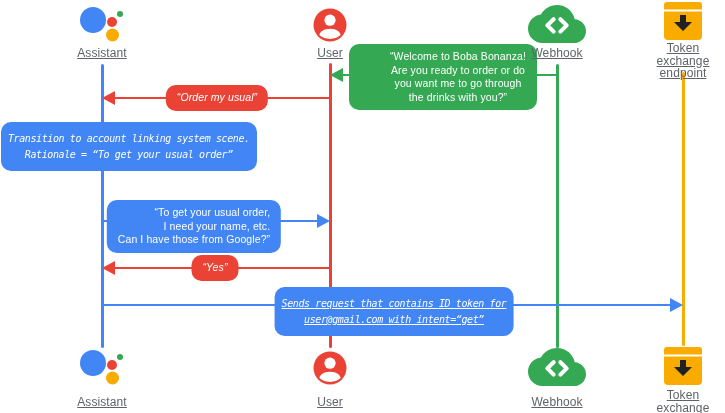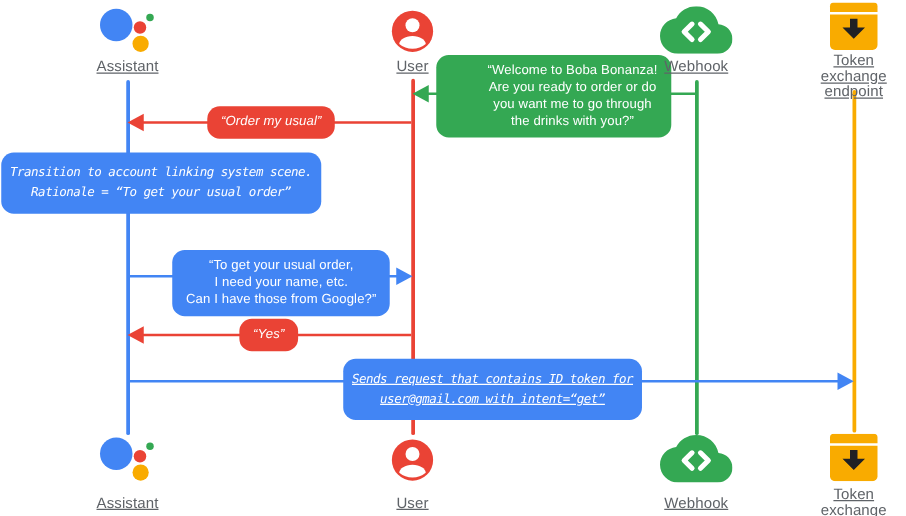--- a/index.html
+++ b/index.html
@@ -67,21 +67,21 @@
   <div class="bubble sans green center" style="left:443px;top:44px;">“Welcome to Boba Bonanza!
 Are you ready to order or do
 you want me to go through
 the drinks with you?”</div>
 
   <div class="bubble sans red center" style="left:217px;top:85px;">“Order my usual”</div>
 
   <div class="bubble mono blue" style="left:1px;top:122px;">Transition to account linking system scene.
 Rationale = “To get your usual order”</div>
 
-  <div class="bubble sans blue center" style="left:225px;top:200px;">“To get your usual order,
+  <div class="bubble sans blue center" style="left:194px;top:200px;text-align:right;">“To get your usual order,
 I need your name, etc.
 Can I have those from Google?”</div>
 
   <div class="bubble sans red center" style="left:215px;top:255px;">“Yes”</div>
 
   <div class="bubble mono blue center" style="left:394px;top:287px;text-decoration:underline;">Sends request that contains ID token for
 user@gmail.com with intent=“get”</div>
 
   <svg class="actor-icon" style="left:76px;top:0px;" width="52" height="44" viewBox="0 0 52 44">
     <circle class="f-blue" cx="17" cy="20" r="13"></circle>

